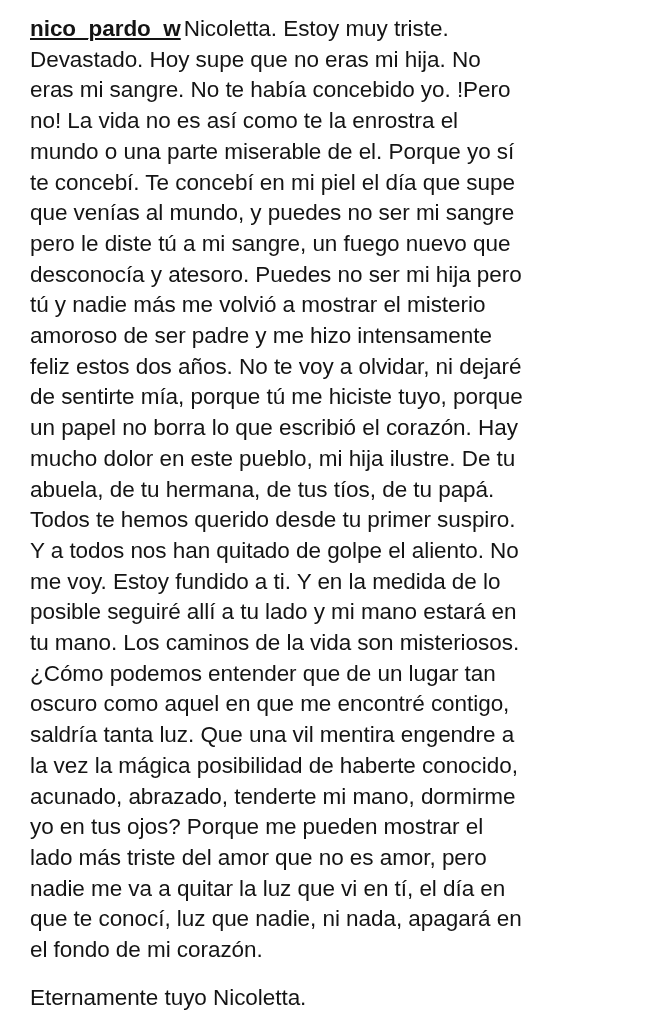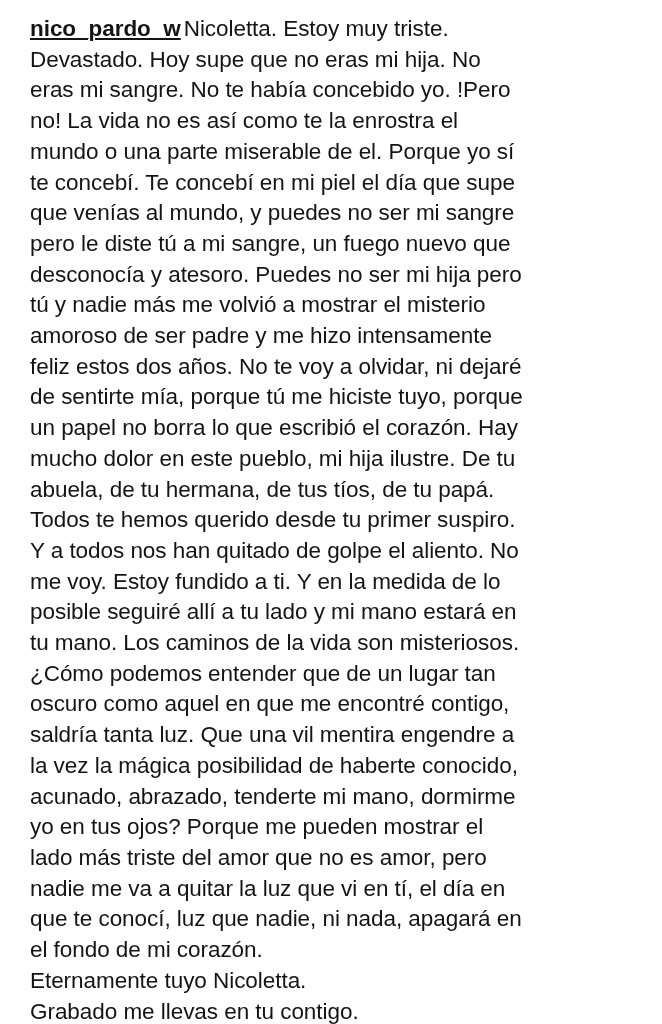--- a/index.html
+++ b/index.html
@@ -28,21 +28,21 @@
   }
   .username {
     font-weight: bold;
     color: #141414;
     margin-right: 3px;
   }
   .caption p {
     margin: 0;
   }
   .caption p + p {
-    margin-top: 0px;
+    margin-top: 17px;
   }
 </style>
 </head>
 <body>
 
 <div class="post">
   <div class="caption">
     <p><a class="username" href="#">nico_pardo_w</a><span>Nicoletta. Estoy muy triste. Devastado. Hoy supe que no eras mi hija. No eras mi sangre. No te había concebido yo. !Pero no! La vida no es así como te la enrostra el mundo o una parte miserable de el. Porque yo sí te concebí.  Te concebí en mi piel el día que supe que venías al mundo, y puedes no ser mi sangre pero le diste tú a mi sangre, un fuego nuevo que desconocía y atesoro. Puedes no ser mi hija pero tú y nadie más me volvió a mostrar el misterio amoroso de ser padre y me hizo intensamente feliz estos dos años. No te voy a olvidar, ni dejaré de sentirte mía, porque tú me hiciste tuyo, porque un papel no borra lo que escribió el corazón. Hay mucho dolor en este pueblo, mi hija ilustre. De tu abuela, de tu hermana, de tus tíos, de tu papá. Todos te hemos querido desde tu primer suspiro. Y a todos nos han quitado de golpe el aliento. No me voy. Estoy fundido a ti. Y en la medida de lo posible seguiré allí a tu lado y mi mano estará en tu mano. Los caminos de la vida son misteriosos. ¿Cómo podemos entender que de un lugar tan oscuro como aquel en que me encontré contigo, saldría tanta luz. Que una vil mentira engendre a la vez la mágica posibilidad de haberte conocido, acunado, abrazado, tenderte mi mano, dormirme yo en tus ojos? Porque me pueden mostrar el lado más triste del amor que no es amor, pero nadie me va a quitar la luz que vi en tí, el día en que te conocí, luz que nadie, ni nada, apagará en el fondo de mi corazón.</span></p>
     <p><span>Eternamente tuyo Nicoletta.</span></p>
     <p><span>Grabado me llevas en tu contigo.</span></p>

